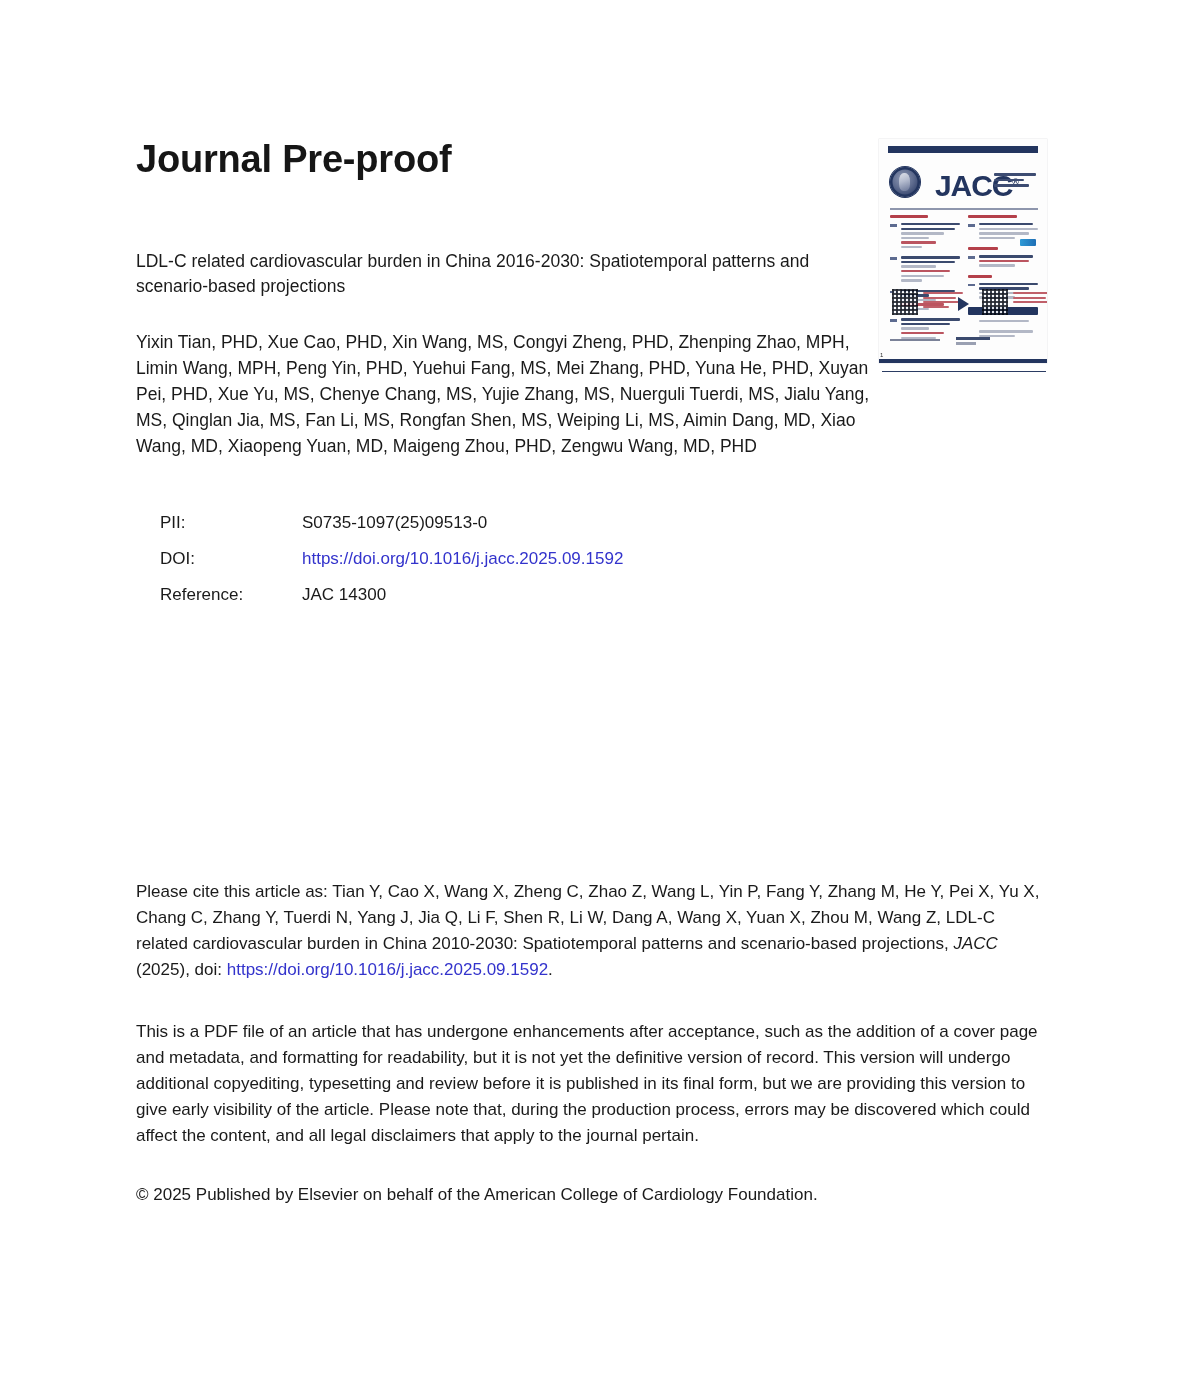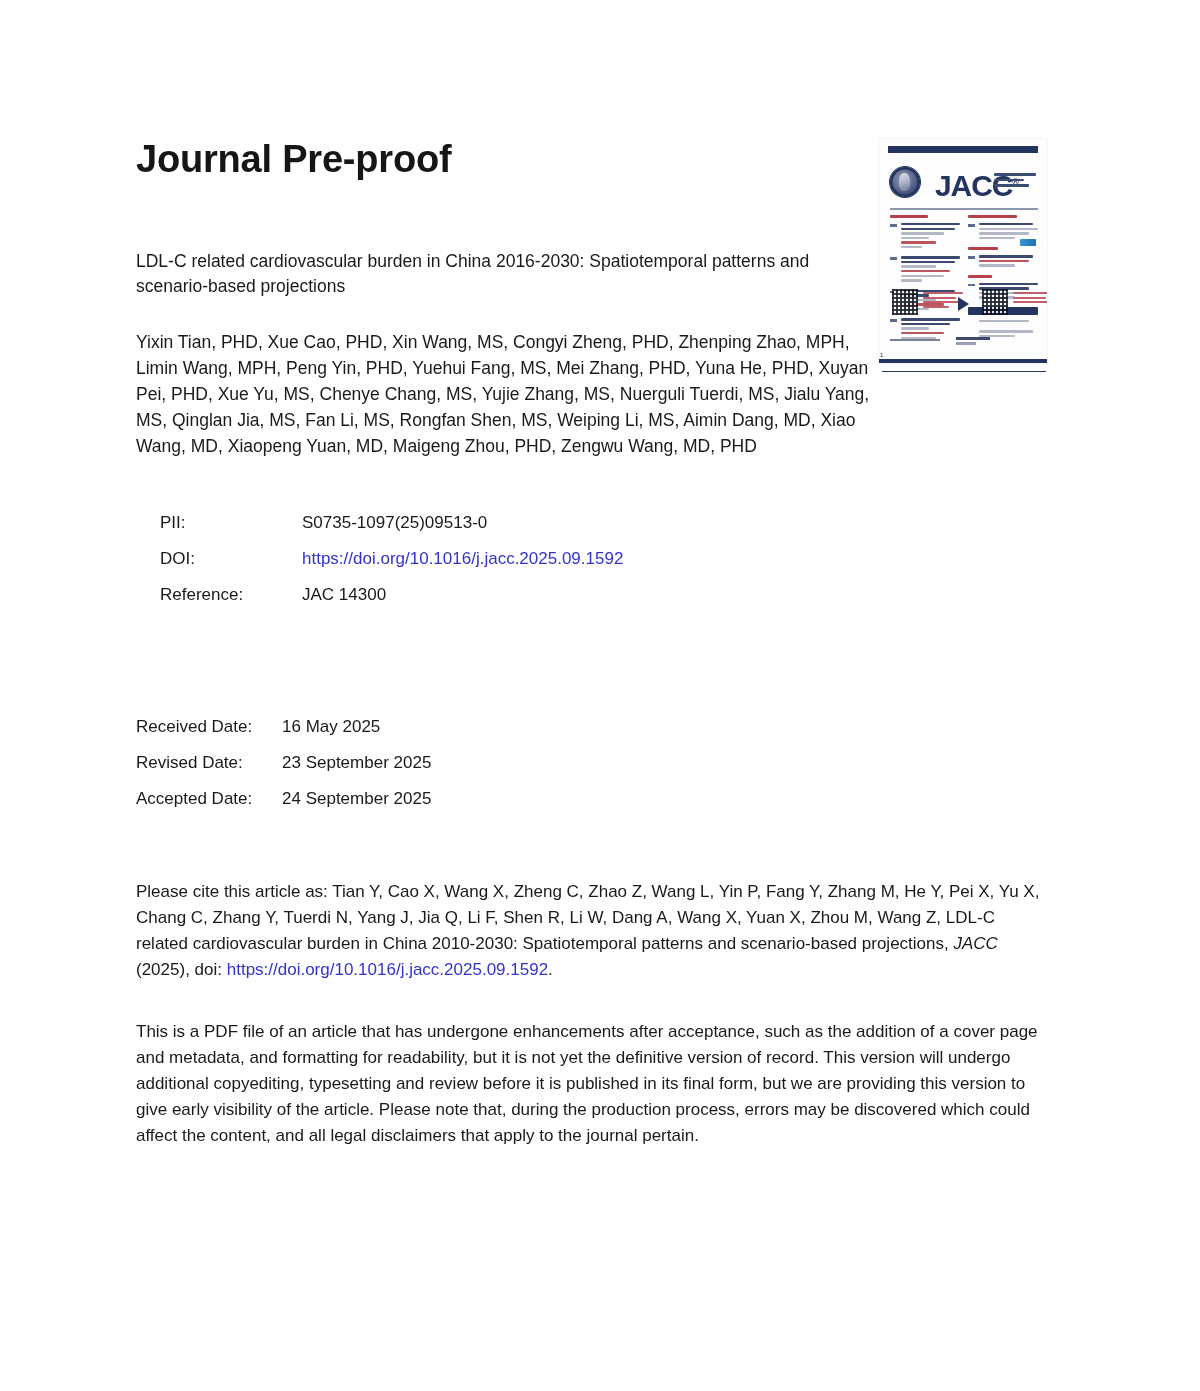--- a/index.html
+++ b/index.html
@@ -513,33 +513,20 @@
       <div class="meta-label">DOI:</div>
       <div class="meta-value link">https://doi.org/10.1016/j.jacc.2025.09.1592</div>
     </div>
     <div class="meta-row">
       <div class="meta-label">Reference:</div>
       <div class="meta-value">JAC 14300</div>
     </div>
   </div>
 
 
-  <div class="dates">
-    <div class="meta-row">
-      <div class="meta-label">Received Date:</div>
-      <div class="meta-value">16 May 2025</div>
-    </div>
-    <div class="meta-row">
-      <div class="meta-label">Revised Date:</div>
-      <div class="meta-value">23 September 2025</div>
-    </div>
-    <div class="meta-row">
-      <div class="meta-label">Accepted Date:</div>
-      <div class="meta-value">24 September 2025</div>
-    </div>
-  </div>
 
   <div class="cite"><span>Please cite this article as: Tian Y, Cao X, Wang X, Zheng C, Zhao Z, Wang L, Yin P, Fang Y, Zhang M, He Y, Pei X, Yu X, Chang C, Zhang Y, Tuerdi N, Yang J, Jia Q, Li F, Shen R, Li W, Dang A, Wang X, Yuan X, Zhou M, Wang Z, LDL-C related cardiovascular burden in China 2010-2030: Spatiotemporal patterns and scenario-based projections, </span><em>JACC</em><span> (2025), doi: </span><span class="link">https://doi.org/10.1016/j.jacc.2025.09.1592</span><span>.</span></div>
 
   <div class="disclaimer">This is a PDF file of an article that has undergone enhancements after acceptance, such as the addition of a cover page and metadata, and formatting for readability, but it is not yet the definitive version of record. This version will undergo additional copyediting, typesetting and review before it is published in its final form, but we are providing this version to give early visibility of the article. Please note that, during the production process, errors may be discovered which could affect the content, and all legal disclaimers that apply to the journal pertain.</div>
 
+  <div class="copyright">© 2025 Published by Elsevier on behalf of the American College of Cardiology Foundation.</div>
 
 </div>
 
 </body></html>

